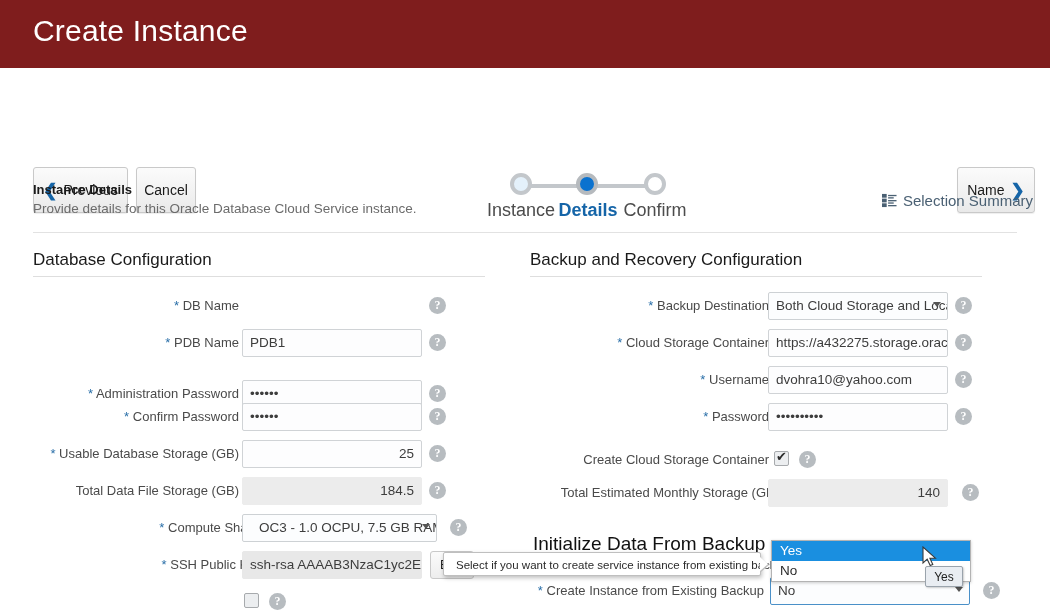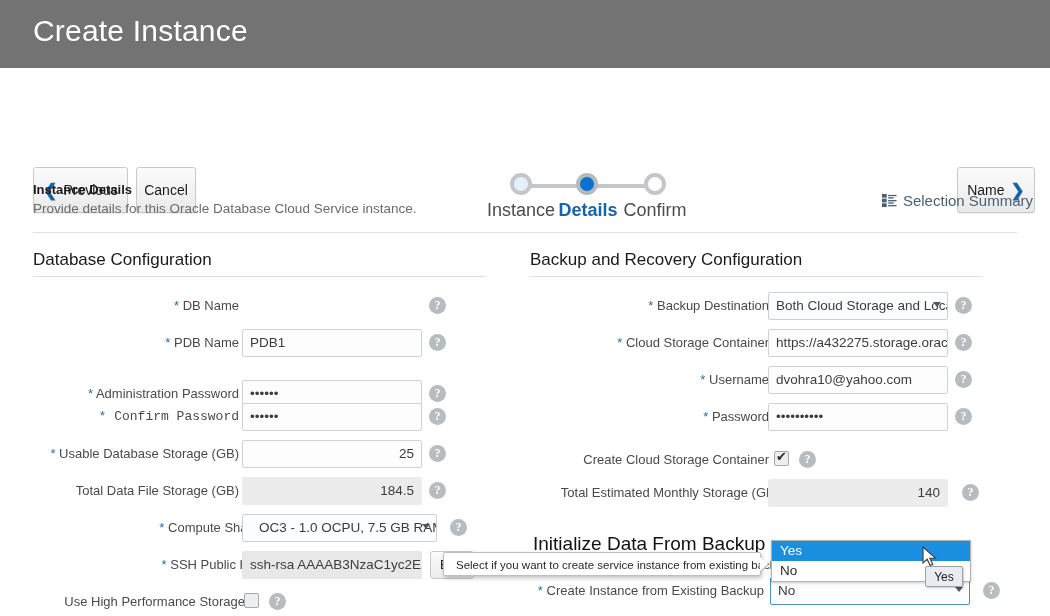--- a/index.html
+++ b/index.html
@@ -7,21 +7,21 @@
     width: 1050px; height: 616px;
     background: #ffffff;
     font-family: "Liberation Sans", sans-serif;
     overflow: hidden;
   }
   #root { position: relative; width: 1050px; height: 616px; background:#fff; }
 
   
   .app-header {
     position:absolute; left:0; top:0; width:1050px; height:68px;
-    background:#737373;
+    background:#7f1d1d;
   }
   .app-title {
     position:absolute; left:33px; top:14px;
     font-size:30px; color:#ffffff; font-weight:400; letter-spacing:.2px;
   }
 
   
   .toolbar { position:absolute; left:0; top:68px; width:1050px; height:92px; background:#fff; }
   .btn {
     position:absolute;
@@ -225,21 +225,21 @@
   </div>
 
   <div class="row" style="left:33px; top:366px; width:402px;margin-top:14px;">
     <div class="lbl" style="right:196px;"><span class="req">*</span>
       <span>Administration Password</span></div>
     <div class="fld" style="left:209px; width:180px;">••••••</div>
     <div class="help" style="left:396px;">?</div>
   </div>
 
   <div class="row" style="left:33px; top:403px; width:402px;">
-    <div class="lbl" style="right:196px;font-family:Liberation Mono, monospace;"><span class="req">*</span>
+    <div class="lbl" style="right:196px;"><span class="req">*</span>
       <span>Confirm Password</span></div>
     <div class="fld" style="left:209px; width:180px;">••••••</div>
     <div class="help" style="left:396px;">?</div>
   </div>
 
   <div class="row" style="left:33px; top:440px; width:402px;">
     <div class="lbl" style="right:196px;"><span class="req">*</span>
       <span>Usable Database Storage (GB)</span></div>
     <div class="fld num" style="left:209px; width:180px;">25</div>
     <div class="help" style="left:396px;">?</div>
@@ -263,22 +263,20 @@
   </div>
 
   <div class="row" style="left:33px; top:551px; width:425px;">
     <div class="lbl" style="right:196px;"><span class="req">*</span>
       <span>SSH Public Key</span></div>
     <div class="fld gray" style="left:209px; width:180px;">ssh-rsa AAAAB3NzaC1yc2EAA</div>
     <div class="ebtn" style="left:397px; width:44px;">Edit</div>
   </div>
 
   <div class="row" style="left:33px; top:588px; width:290px;">
-    <div class="lbl" style="right:78px;">
-      <span>Use High Performance Storage</span></div>
     <div class="cbx" style="left:211px;"></div>
     <div class="help" style="left:236px;">?</div>
   </div>
 
   <div class="row" style="left:530px; top:292px; width:450px;">
     <div class="lbl" style="right:211px;"><span class="req">*</span>
       <span>Backup Destination</span></div>
     <div class="sel" style="left:238px; width:180px;">
       <span>Both Cloud Storage and Loca</span>
       <span class="caret"></span>

